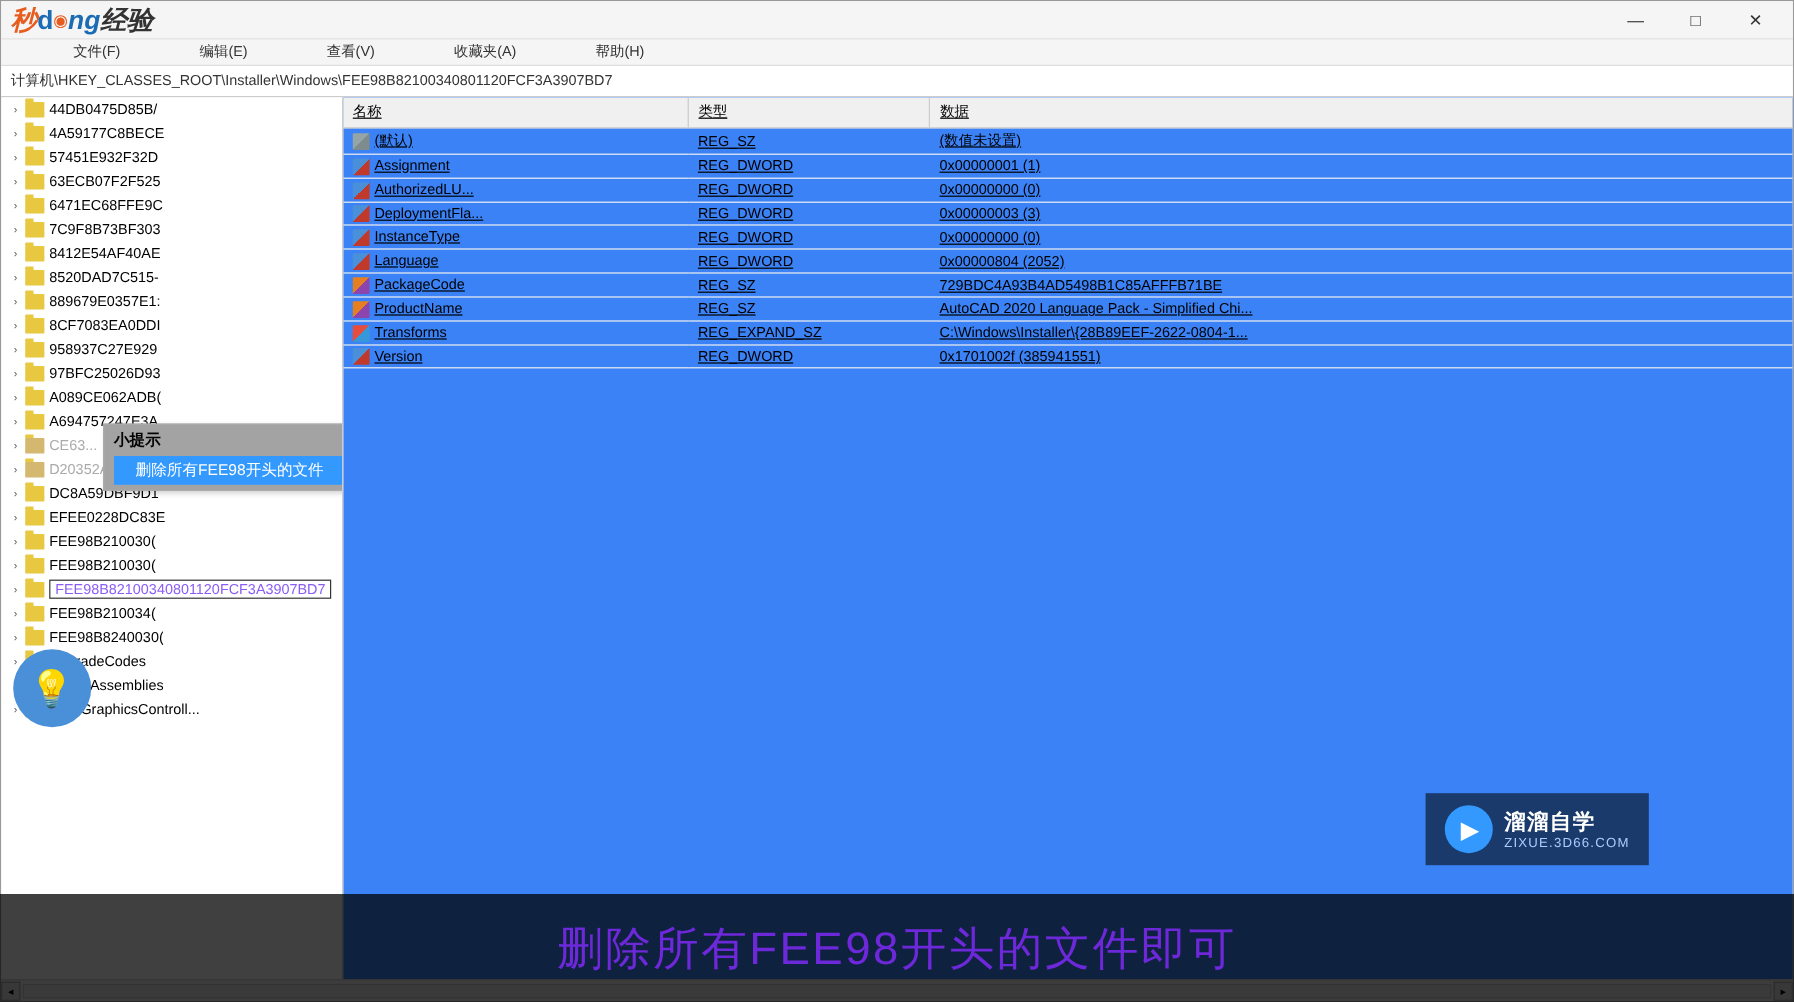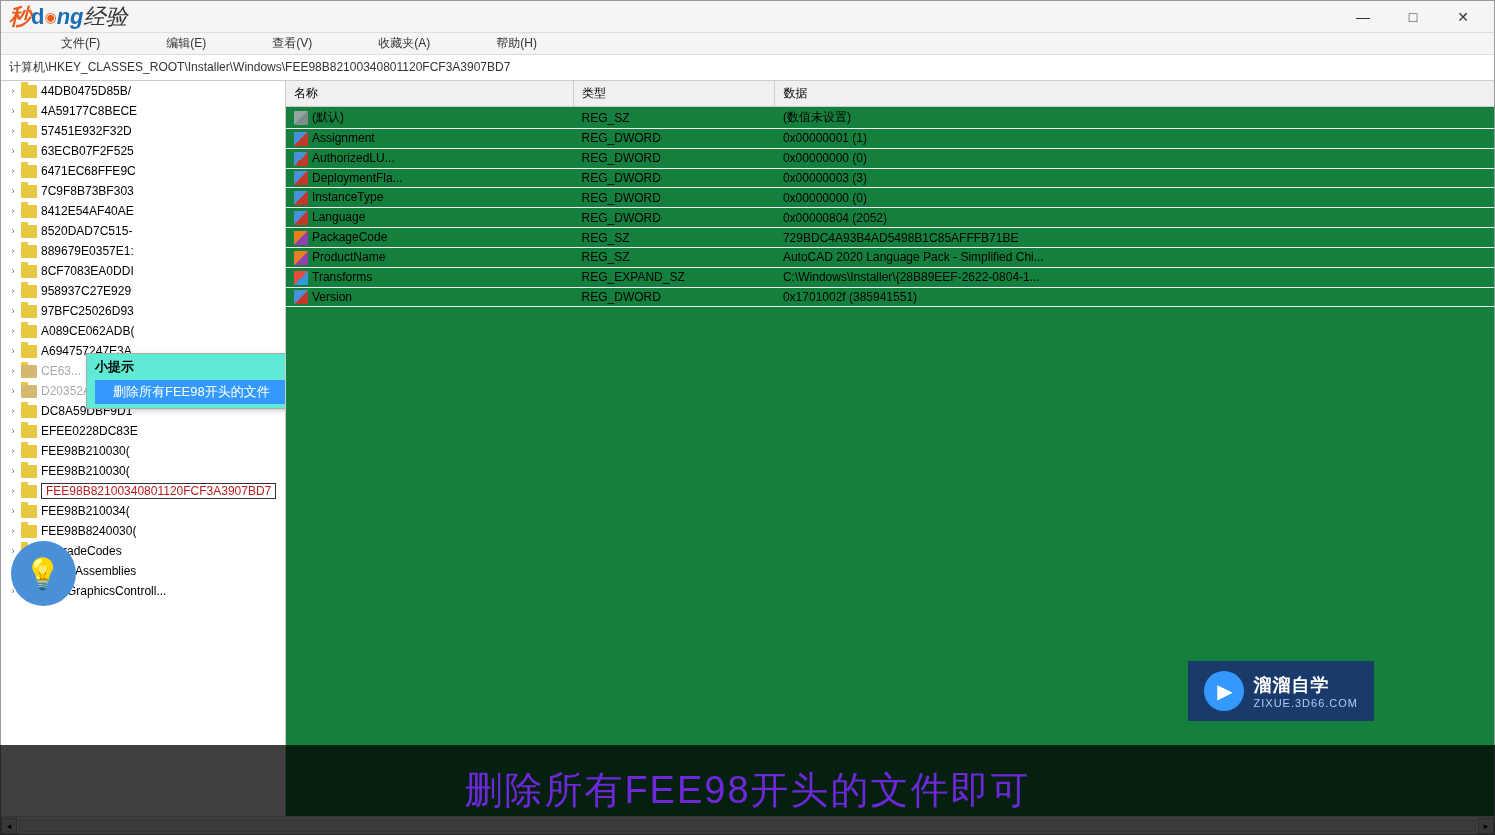--- a/index.html
+++ b/index.html
@@ -151,23 +151,24 @@
 
     .tree-label {
       font-size: 12px;
       overflow: hidden;
       text-overflow: ellipsis;
     }
 
     
     .right-pane {
       flex: 1;
-      background: #15803d;
+      background: #3b82f6;
       overflow-y: auto;
       overflow-x: hidden;
+      text-decoration: underline;
     }
 
     .reg-table {
       width: 100%;
       border-collapse: collapse;
     }
 
     .reg-table thead tr {
       background: #f0f0f0;
       border-bottom: 1px solid #ccc;
@@ -366,21 +367,21 @@
 <body>
 
 <div class="window">
 
   <div class="title-bar">
     <div class="title-bar-logo">
       <span style="font-size:22px; font-weight:bold; font-style:italic; color:#e85c1e;">秒</span>
       <span style="font-size:22px; font-weight:bold; color:#1a6db5;">d</span>
       <span style="font-size:14px; color:#e85c1e; vertical-align:middle;">◉</span>
       <span style="font-size:22px; font-weight:bold; font-style:italic; color:#1a6db5;">ng</span>
-      <span style="font-size:22px; font-weight:normal; font-style:italic; color:#333;">经验</span>
+      <span style="font-size:22px; font-weight:bold; font-style:italic; color:#333;">经验</span>
     </div>
     <div class="title-bar-spacer"></div>
     <div class="title-bar-controls">
       <button class="title-btn">—</button>
       <button class="title-btn">□</button>
       <button class="title-btn close">✕</button>
     </div>
   </div>
 
   <div class="menu-bar">
@@ -476,21 +477,21 @@
           <span class="tree-expand">›</span>
           <span class="folder-icon" style="background:#d4b870;"></span>
           <span class="tree-label">CE63...</span>
         </div>
         <div class="tree-item" style="color:#aaa;">
           <span class="tree-expand">›</span>
           <span class="folder-icon" style="background:#d4b870;"></span>
           <span class="tree-label">D20352A90C03S</span>
         </div>
 
-        <div style="position:absolute; top:-8px; left:85px; z-index:200; background:#5eead4; border:1px solid #aaa; padding:4px 8px; font-size:13px; box-shadow:2px 2px 5px rgba(0,0,0,0.2); white-space:nowrap; min-width:220px;">
+        <div style="position:absolute; top:-8px; left:85px; z-index:200; background:#a3a3a3; border:1px solid #aaa; padding:4px 8px; font-size:13px; box-shadow:2px 2px 5px rgba(0,0,0,0.2); white-space:nowrap; min-width:220px;">
           <div style="font-weight:bold; margin-bottom:4px;">小提示</div>
           <div style="background:#3399ff; color:white; padding:3px 18px; font-size:13px;">删除所有FEE98开头的文件</div>
 
         </div>
       </div>
 
       <div class="tree-item">
         <span class="tree-expand">›</span>
         <span class="folder-icon"></span>
         <span class="tree-label">DC8A59DBF9D1</span>
@@ -507,21 +508,21 @@
       </div>
       <div class="tree-item">
         <span class="tree-expand">›</span>
         <span class="folder-icon"></span>
         <span class="tree-label">FEE98B210030(</span>
       </div>
 
       <div class="tree-item" style="background:transparent;">
         <span class="tree-expand">›</span>
         <span class="folder-icon"></span>
-        <span style="background:white; border:1px solid #333; padding:0 4px; font-size:12px; color:#b91c1c; display:inline-block;">FEE98B82100340801120FCF3A3907BD7</span>
+        <span style="background:white; border:1px solid #333; padding:0 4px; font-size:12px; color:#8b5cf6; display:inline-block;">FEE98B82100340801120FCF3A3907BD7</span>
       </div>
 
       <div class="tree-item">
         <span class="tree-expand">›</span>
         <span class="folder-icon"></span>
         <span class="tree-label">FEE98B210034(</span>
       </div>
       <div class="tree-item">
         <span class="tree-expand">›</span>
         <span class="folder-icon"></span>

